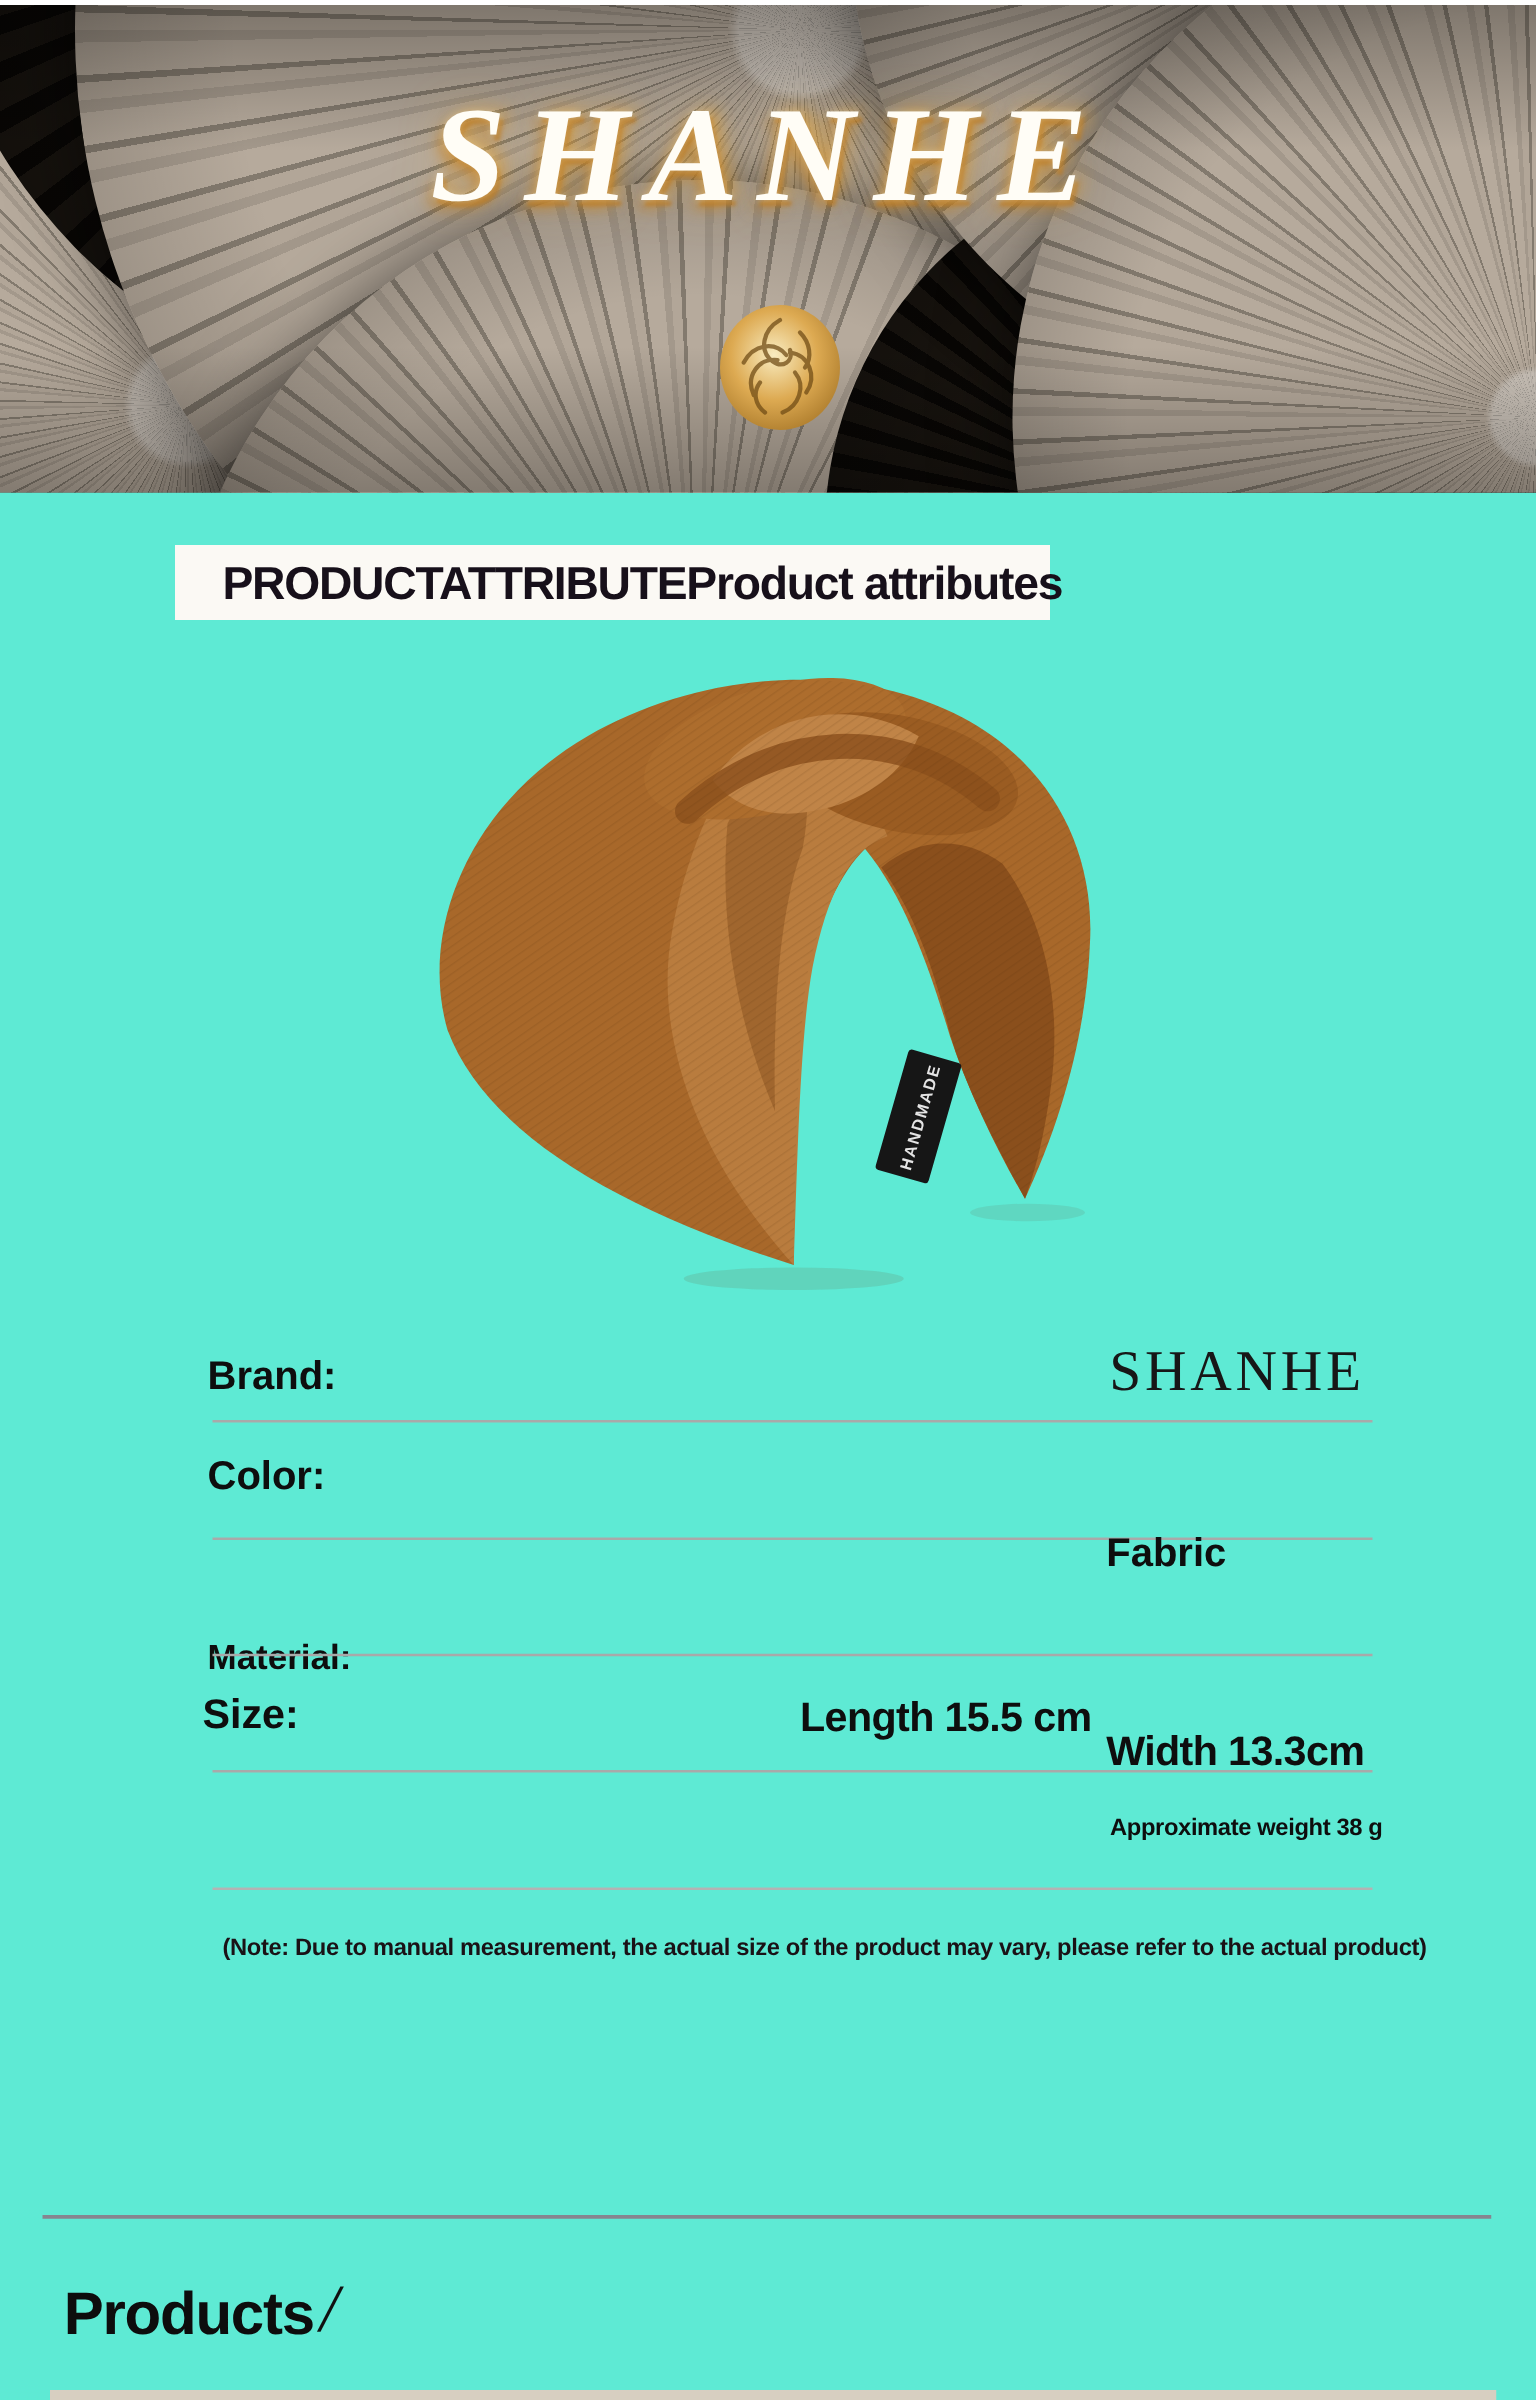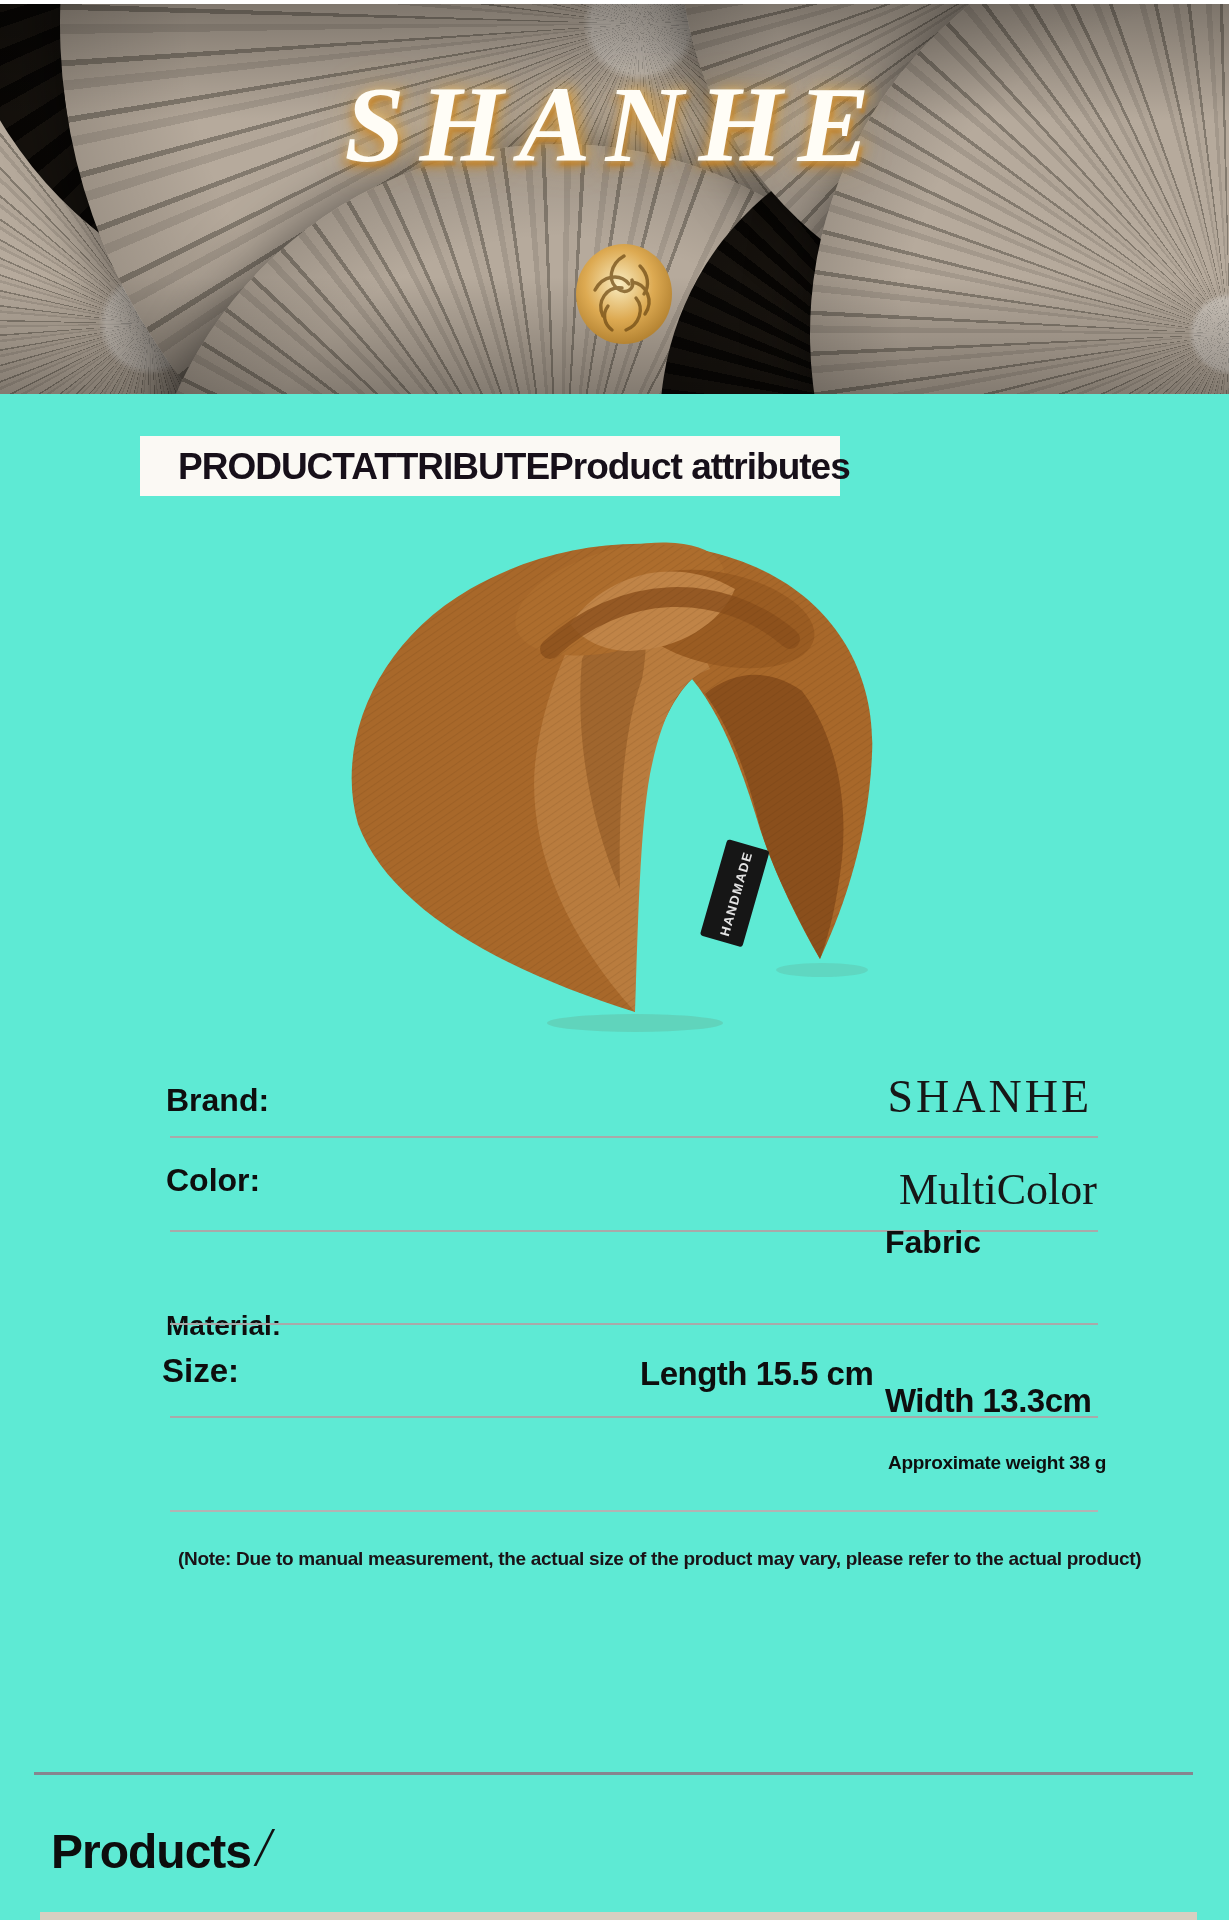--- a/index.html
+++ b/index.html
@@ -134,21 +134,20 @@
         <text transform="translate(6,92) rotate(-90)" font-family="Liberation Sans, sans-serif" font-size="13" font-weight="700" letter-spacing="1.5" fill="#e4e4e4">HANDMADE</text>
       </g>
     </svg>
   </div>
 
   <div class="abs attr-label" style="left:166px;top:1078px;font-size:32px;">Brand:</div>
   <div class="abs attr-value-serif" style="left:600px;top:1066px;width:492px;font-size:46px;letter-spacing:3px;">SHANHE</div>
   <div class="abs divider" style="left:170px;top:1132px;width:928px;"></div>
 
   <div class="abs attr-label" style="left:166px;top:1158px;font-size:32px;">Color:</div>
-  <div class="abs attr-value-serif" style="left:600px;top:1160px;width:497px;font-size:44px;">MultiColor</div>
   <div class="abs divider" style="left:170px;top:1226px;width:928px;"></div>
 
   <div class="abs attr-label" style="left:166px;top:1306px;font-size:28px;">Material:</div>
   <div class="abs attr-value-bold" style="left:885px;top:1220px;font-size:32px;">Fabric</div>
   <div class="abs divider" style="left:170px;top:1319px;width:928px;"></div>
 
   <div class="abs attr-label" style="left:162px;top:1348px;font-size:33px;">Size:</div>
   <div class="abs attr-value-bold" style="left:640px;top:1351px;font-size:33px;letter-spacing:-0.5px;">Length 15.5 cm</div>
   <div class="abs attr-value-bold" style="left:885px;top:1378px;font-size:33px;letter-spacing:-0.5px;">Width 13.3cm</div>
   <div class="abs divider" style="left:170px;top:1412px;width:928px;"></div>

